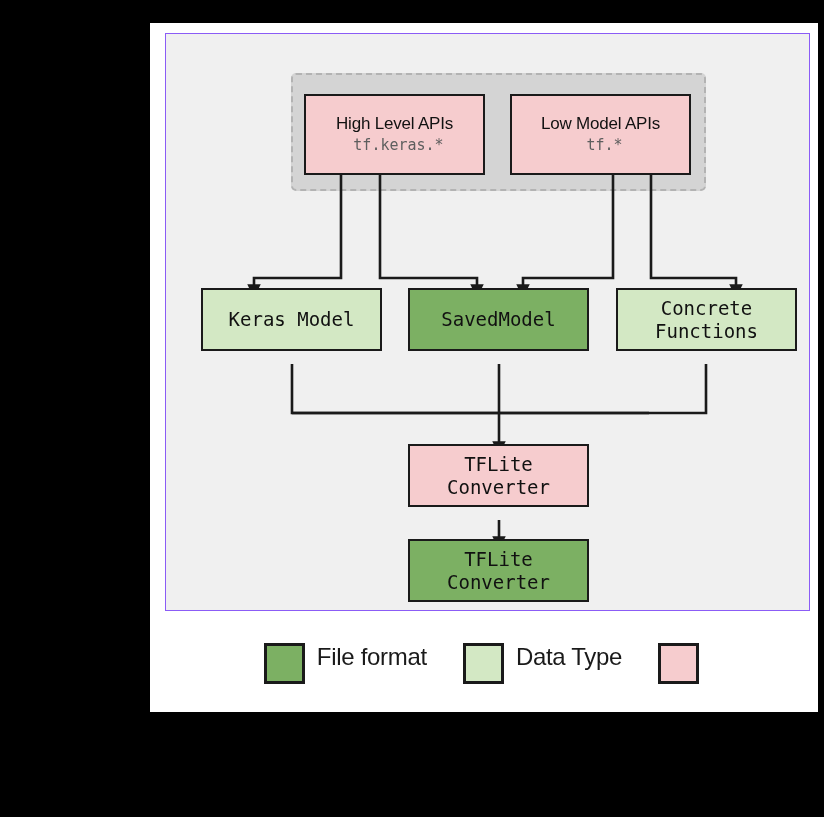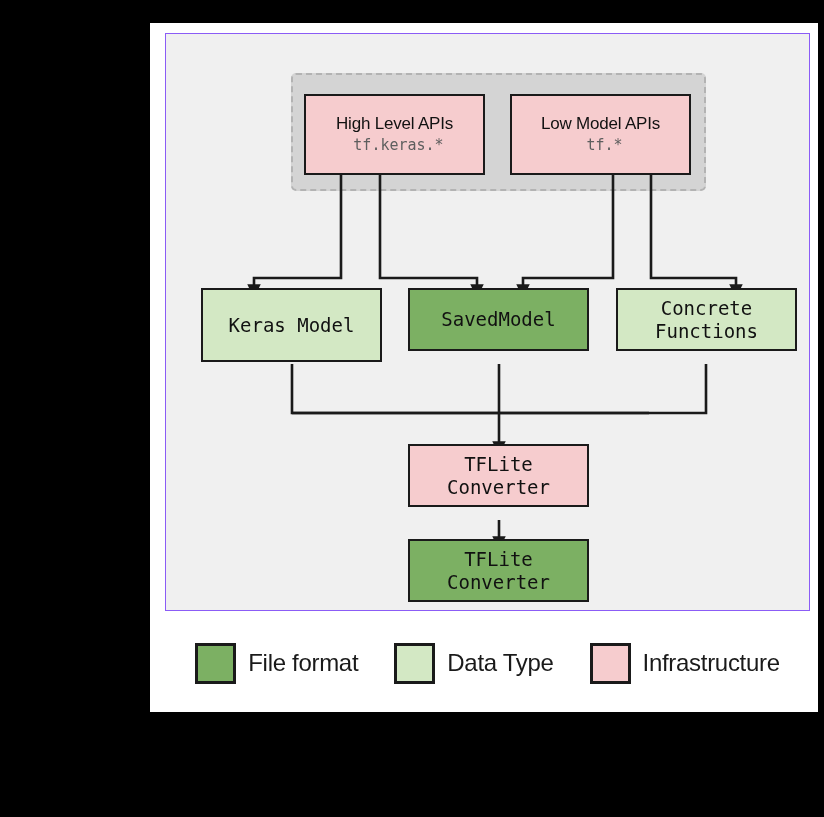--- a/index.html
+++ b/index.html
@@ -104,21 +104,21 @@
     top: 605px;
     width: 645px;
     height: 70px;
     display: flex;
     align-items: center;
     justify-content: center;
     gap: 0px;
   }
   .legend-item {
     display: flex;
-    align-items: center;
+    align-items: flex-start;
     margin-right: 36px;
   }
   .legend-item:last-child { margin-right: 0; }
   .legend-swatch {
     width: 41px;
     height: 41px;
     border: 3px solid #1a1a1a;
     box-sizing: border-box;
     margin-right: 12px;
   }
@@ -168,21 +168,21 @@
     <div class="node fill-pink" style="left:138px; top:60px; width:181px; height:81px;">
       <div class="title-sans">High Level APIs</div>
       <div class="sub-mono">tf.keras.*</div>
     </div>
 
     <div class="node fill-pink" style="left:344px; top:60px; width:181px; height:81px;">
       <div class="title-sans">Low Model APIs</div>
       <div class="sub-mono">tf.*</div>
     </div>
 
-    <div class="node fill-lgreen" style="left:35px; top:254px; width:181px; height:74px;">
+    <div class="node fill-lgreen" style="left:35px; top:254px; width:181px; height:63px;">
       <div class="title-mono">Keras Model</div>
     </div>
 
     <div class="node fill-green" style="left:242px; top:254px; width:181px; height:63px;text-align:right;">
       <div class="title-mono">SavedModel</div>
     </div>
 
     <div class="node fill-lgreen" style="left:450px; top:254px; width:181px; height:63px;">
       <div class="title-mono">Concrete</div>
       <div class="title-mono">Functions</div>
@@ -207,18 +207,17 @@
       <div class="legend-label">File format</div>
     </div>
 
     <div class="legend-item">
       <div class="legend-swatch" style="background:#d3e8c4;"></div>
       <div class="legend-label">Data Type</div>
     </div>
 
     <div class="legend-item">
       <div class="legend-swatch" style="background:#f6ccce;"></div>
-      <div class="legend-label">Infrastructure</div>
     </div>
 
   </div>
 
 </div>
 
 </body></html>

